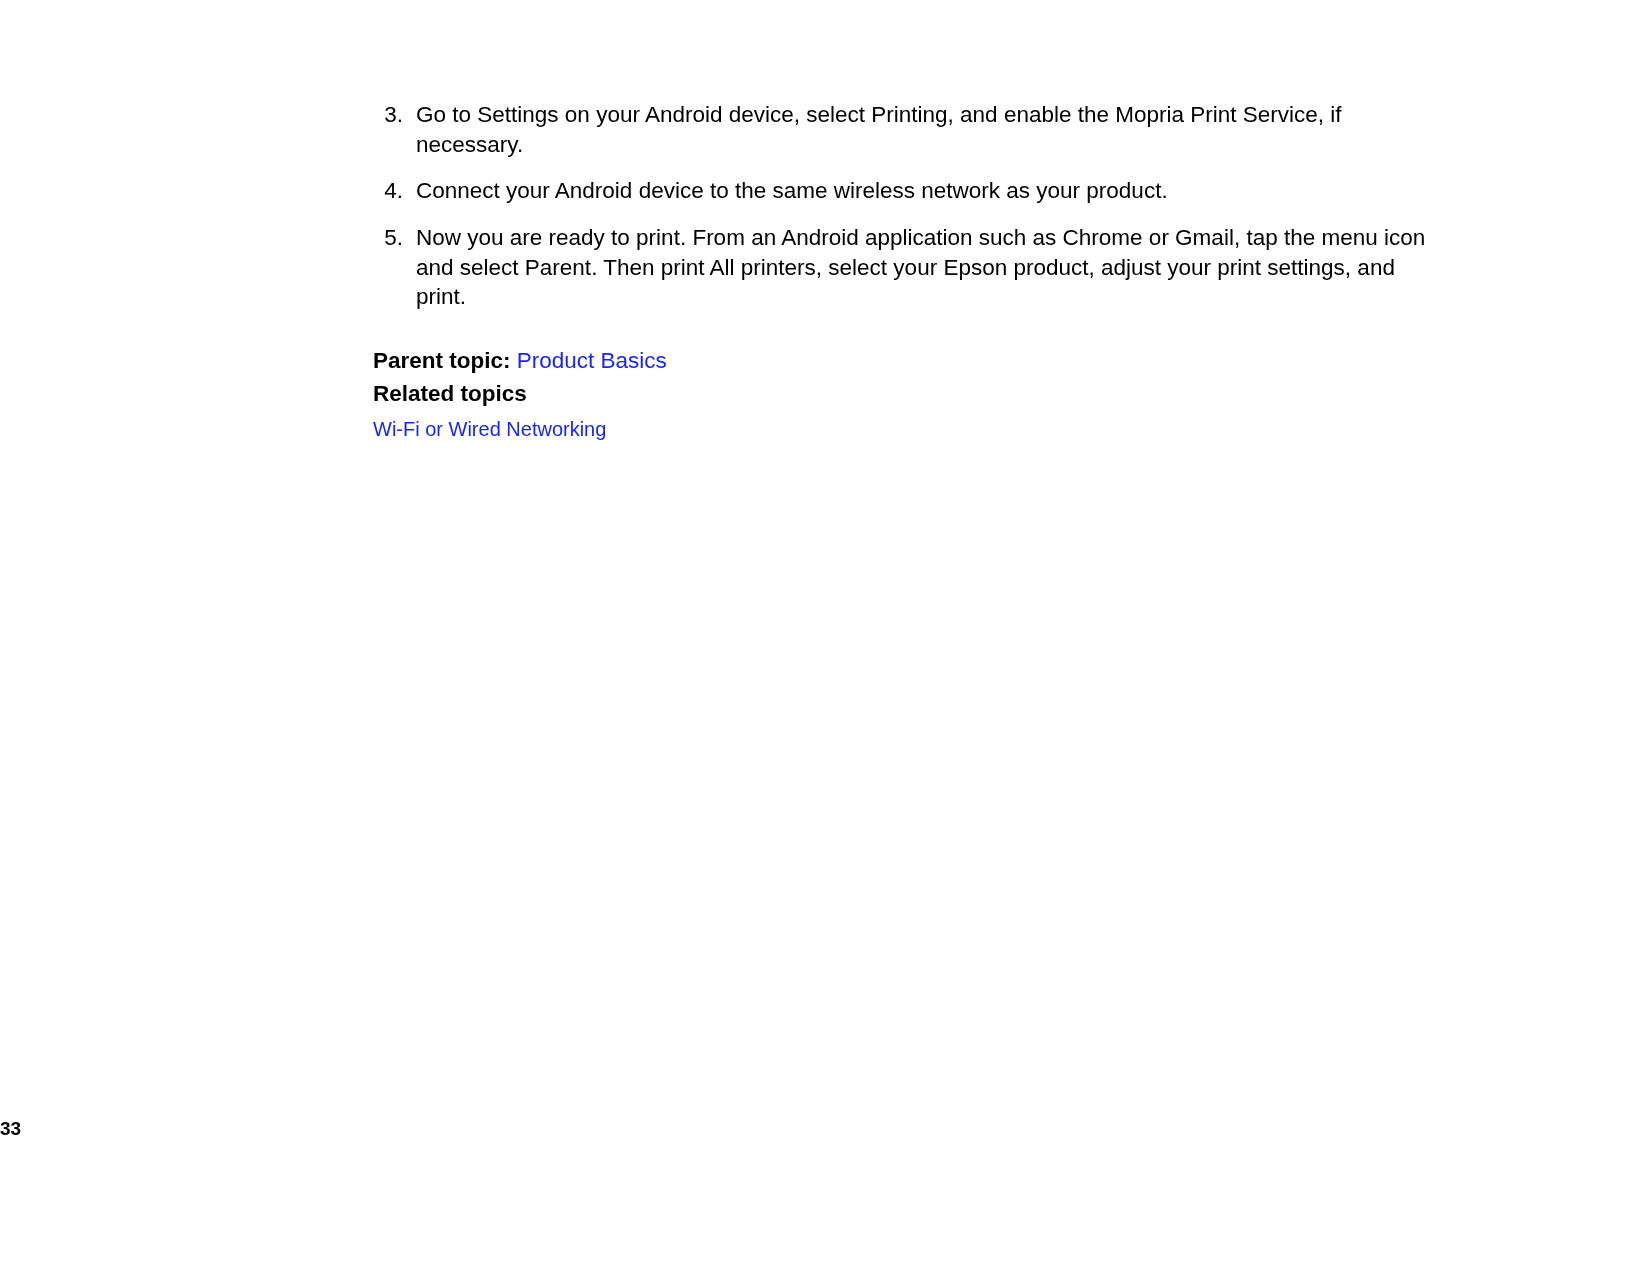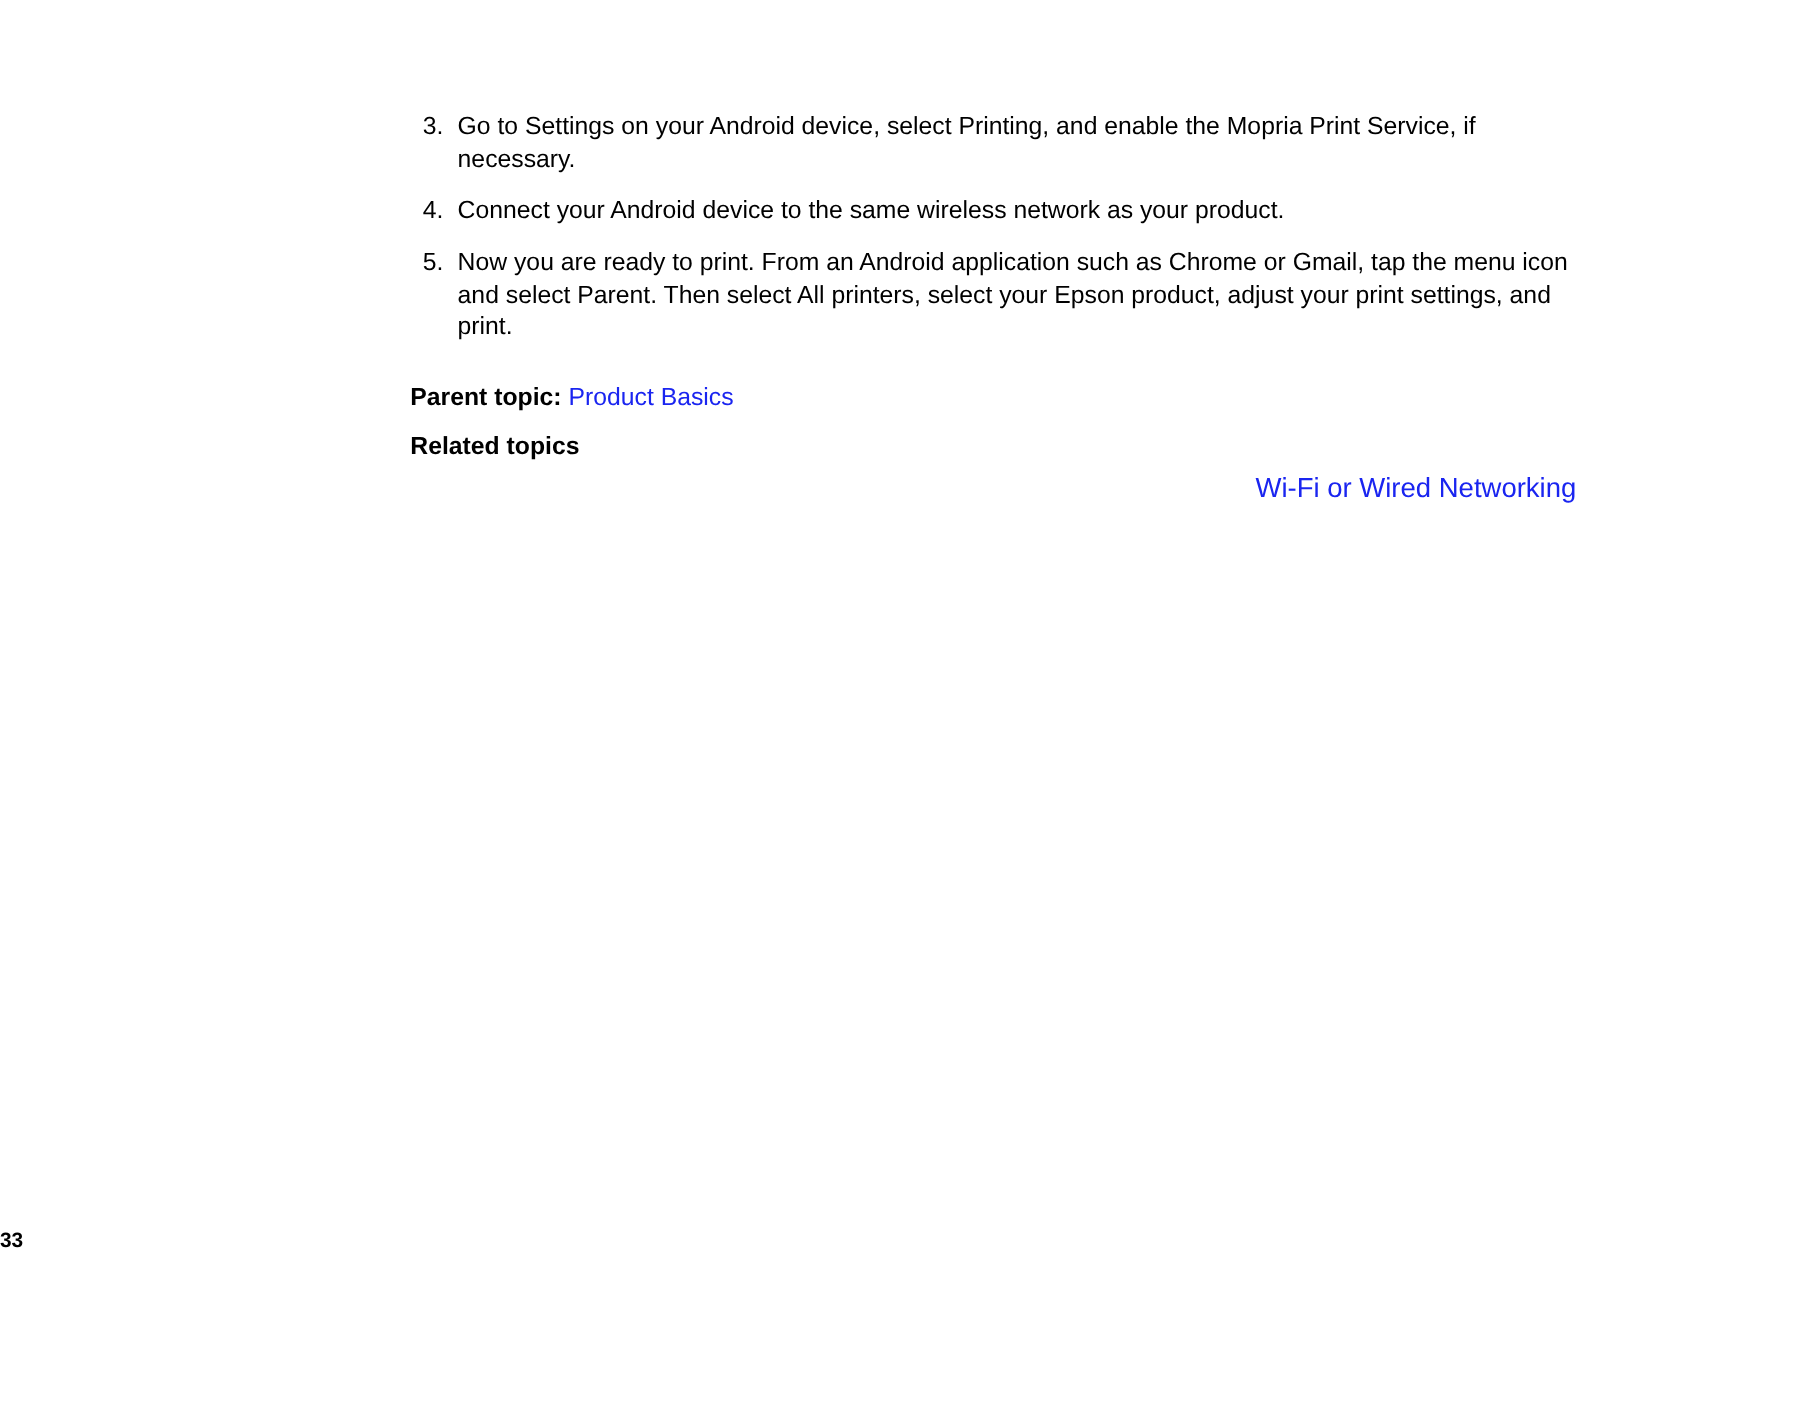--- a/index.html
+++ b/index.html
@@ -59,30 +59,29 @@
   }
   .parent-topic .label {
     font-weight: bold;
   }
   .link {
     color: #1a25f0;
     text-decoration: none;
     cursor: pointer;
   }
   .related-heading {
-    margin-top: 14px;
+    margin-top: 2px;
     font-size: 22.5px;
     font-weight: bold;
     line-height: 1.35;
   }
   .related-link {
     margin-top: 7px;
-    font-size: 25px;
+    font-size: 20px;
     line-height: 1.35;
-    text-align: right;
   }
   .page-number {
     position: absolute;
     left: 0;
     right: 0;
     top: 1118px;
     text-align: left;
     font-size: 19px;
     font-weight: bold;
   }
@@ -97,21 +96,21 @@
         <li>
           <span class="num">3.</span>
           <span class="step-text"><span>Go to </span><b>Settings</b><span> on your Android device, select </span><b>Printing</b><span>, and enable the Mopria Print Service, if necessary.</span></span>
         </li>
         <li>
           <span class="num">4.</span>
           <span class="step-text"><span>Connect your Android device to the same wireless network as your product.</span></span>
         </li>
         <li>
           <span class="num">5.</span>
-          <span class="step-text"><span>Now you are ready to print. From an Android application such as Chrome or Gmail, tap the menu icon and select </span><b>Parent</b><span>. Then select </span><b>All printers</b><span>, select your Epson product, adjust your print settings, and print.</span></span>
+          <span class="step-text"><span>Now you are ready to print. From an Android application such as Chrome or Gmail, tap the menu icon and select </span><b>Parent</b><span>. Then print </span><b>All printers</b><span>, select your Epson product, adjust your print settings, and print.</span></span>
         </li>
       </ol>
 
     <div class="parent-topic">
       <span class="label">Parent topic:</span>
       <span> </span><a class="link" style="color: rgb(26, 37, 240);">Product Basics</a>
     </div>
 
     <div class="related-heading">Related topics</div>
 

